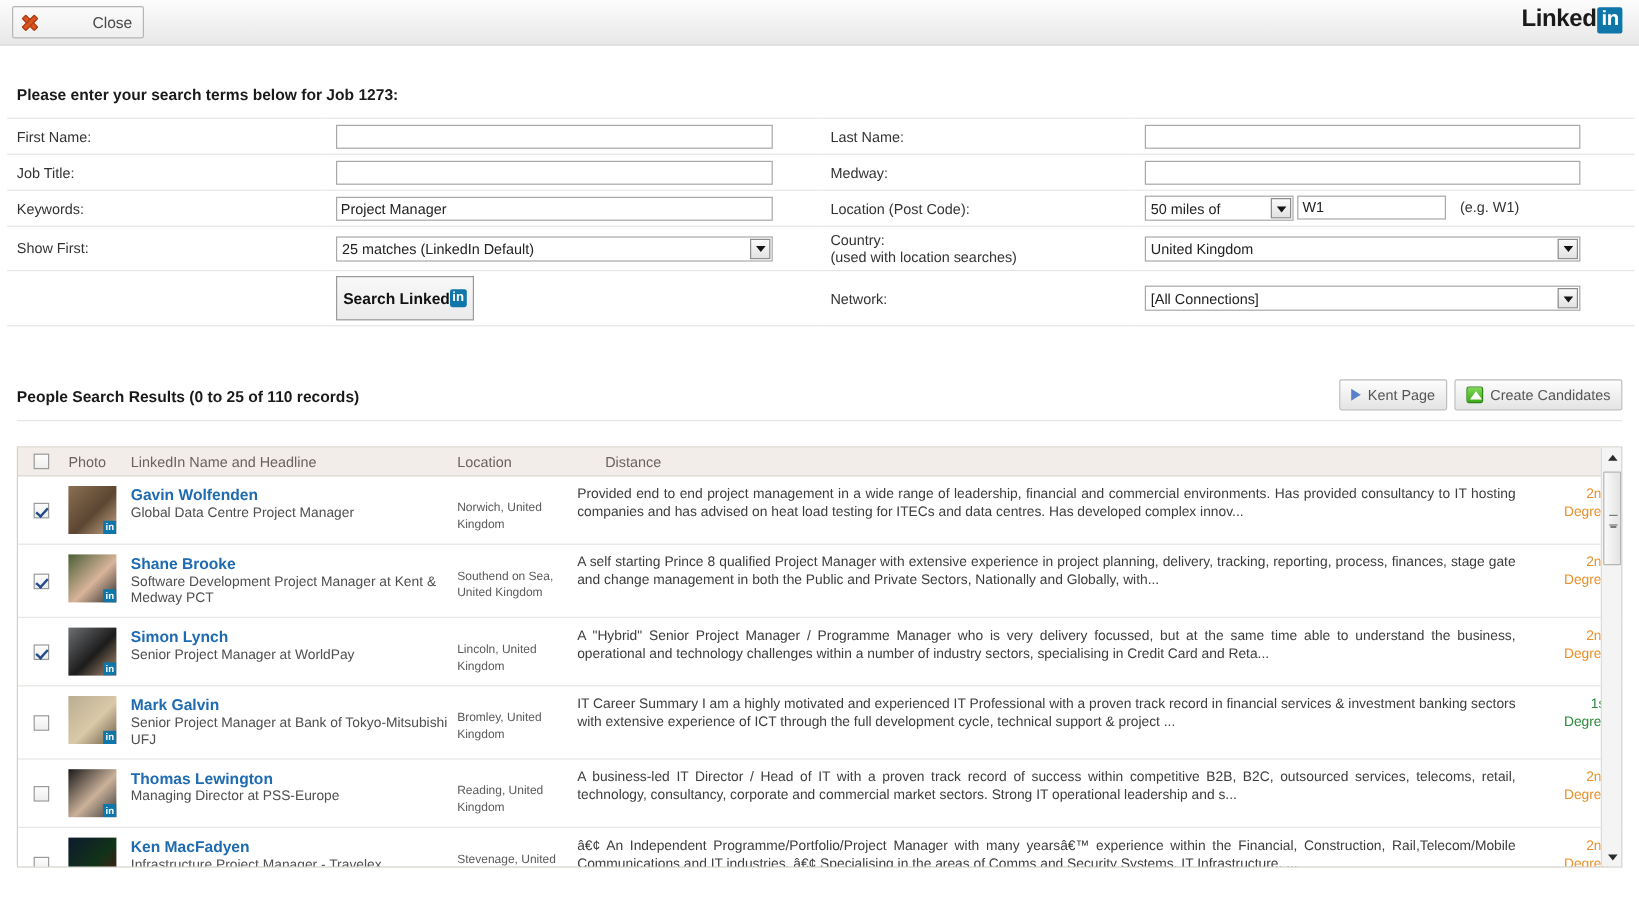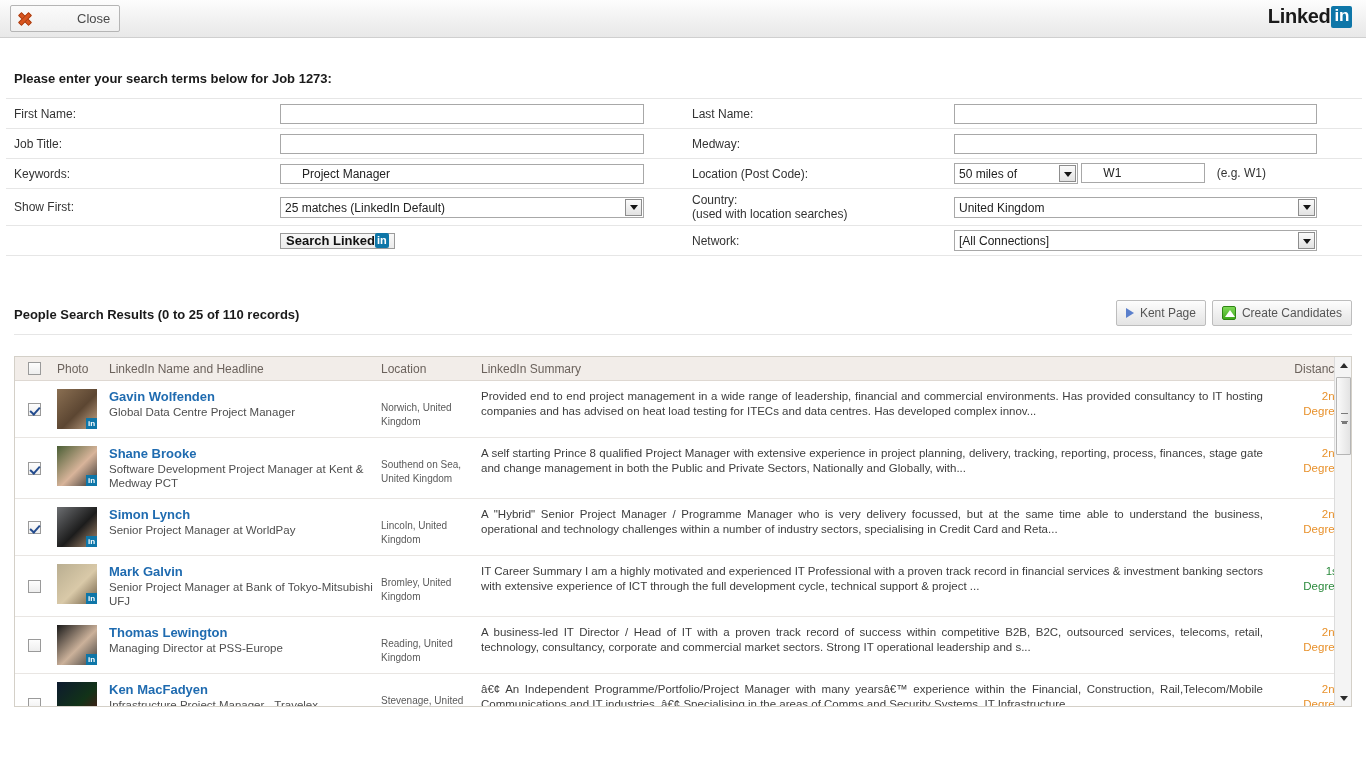--- a/index.html
+++ b/index.html
@@ -98,21 +98,21 @@
   .lbl { font-size: 12px; color: #333; }
   .lbl .sub { display: block; }
 
   .txt {
     height: 20px;
     border: 1px solid #a8a8a8;
     background: #ffffff;
     font-family: "Liberation Sans", sans-serif;
     font-size: 12px;
     color: #222;
-    padding: 1px 21px;
+    padding: 1px 3px;
     outline: none;
   }
   .w-left  { width: 364px; }
   .w-right { width: 363px; }
   .w-post  { width: 124px; }
 
   .sel {
     position: relative;
     display: inline-block;
     height: 21px;
@@ -147,21 +147,21 @@
   }
   .sel-show  { width: 364px; }
   .sel-miles { width: 124px; }
   .sel-wide  { width: 363px; }
 
   .hint { font-size: 12px; color: #333; margin-left: 8px; }
 
   .search-btn {
     display: inline-flex;
     align-items: center;
-    height: 16px;
+    height: 37px;
     padding: 0 5px;
     background: linear-gradient(to bottom, #f8f8f8, #ebebeb);
     border: 1px solid #9a9a9a;
     font-size: 13px;
     font-weight: bold;
     color: #111;
     cursor: pointer;
   }
   .search-btn .in-box {
     background: #0e76a8;
@@ -502,21 +502,20 @@
 
 <div class="grid-wrap">
 
   <div class="grid-head">
     <div class="col col-chk">
       <span class="chk"></span>
     </div>
     <div class="col col-photo">Photo</div>
     <div class="col col-name">LinkedIn Name and Headline</div>
     <div class="col col-loc">Location</div>
-    <div class="col col-sum">LinkedIn Summary</div>
     <div class="col col-dist">Distance</div>
   </div>
 
   <div class="grid-body" id="grid-body">
       <div class="row">
         <div class="col-chk">
           <span class="chk checked"></span>
         </div>
         <div class="col-photo">
           <div class="avatar" style="background:linear-gradient(135deg,#8a6f52 0%,#5c4632 55%,#c9a98a 100%);">

